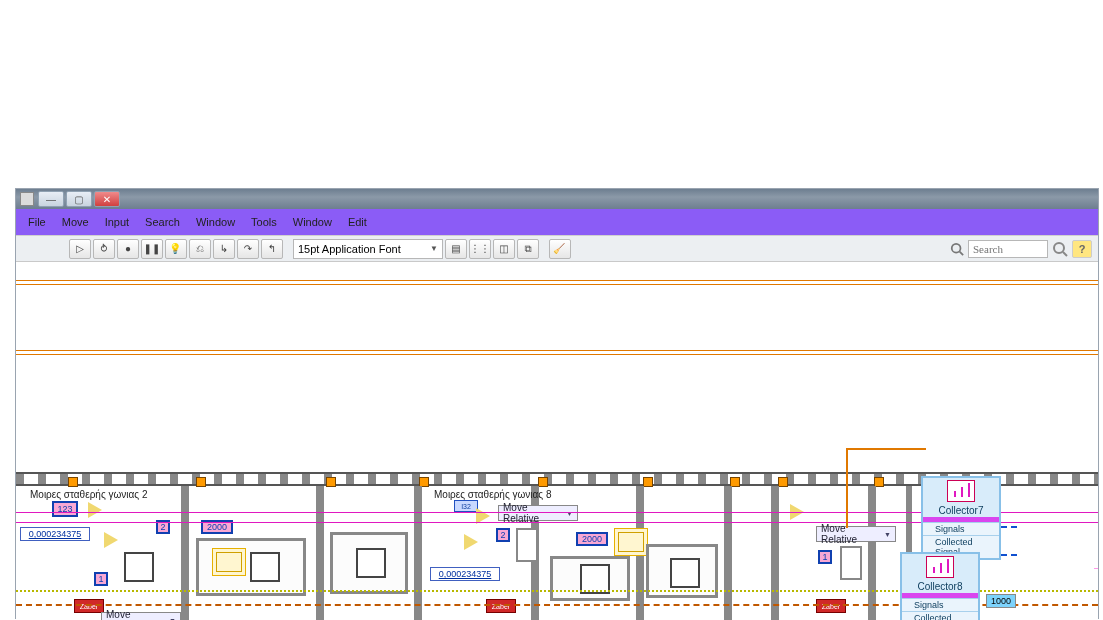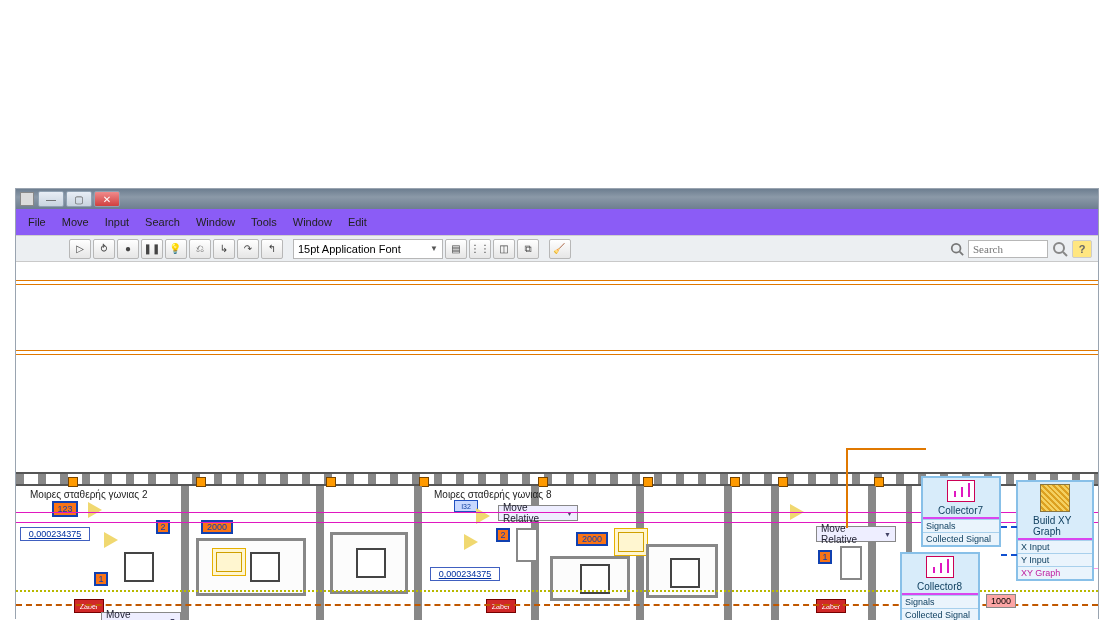--- a/index.html
+++ b/index.html
@@ -30,39 +30,39 @@
   .yell { background:#c2c200; }
   .pink { background:#ff98e8; }
   
   .flatseq { position:absolute; left:0; bottom:0; top:210px; width:100%; }
   .flatseq-top { position:absolute; top:0; left:0; right:0; height:14px;
     background: repeating-linear-gradient(90deg,#888 0,#888 8px,#fff 8px,#fff 22px);
     border-top:2px solid #555; border-bottom:2px solid #555;}
   .frame { position:absolute; top:14px; bottom:0; width:8px; background:#888;}
   .tunnel { position:absolute; width:10px; height:10px; background:#ff9a00; border:1px solid #774400; top:5px;}
   .node { position:absolute; border:1px solid #4060c0; background:#fff; font-size:9px; color:#0030a0; display:flex; align-items:center; justify-content:center; padding:0 2px;text-decoration:underline;}
-  .bluebox { position:absolute; border:2px solid #1040b0; background:#f97316; font-size:9px; color:#1040b0; display:flex; align-items:center; justify-content:center;}
+  .bluebox { position:absolute; border:2px solid #1040b0; background:#f9a8d4; font-size:9px; color:#1040b0; display:flex; align-items:center; justify-content:center;}
   .dropdown { position:absolute; height:16px; border:1px solid #888; background:#eef; font-size:10px; color:#223; display:flex; align-items:center; padding:0 4px;}
   .dropdown::after{content:"▼"; font-size:7px; margin-left:3px; color:#446;}
   .label { position:absolute; font-size:10px; color:#222; white-space:nowrap;}
   .subvi { position:absolute; width:30px; height:30px; border:2px solid #444; background:#fff; }
   .zaber { position:absolute; width:30px; height:14px; background:#d02828; border:1px solid #700; color:#fff; font-size:7px; display:flex; align-items:center; justify-content:center;}
   .expr { position:absolute; width:34px; height:28px; border:1px solid #e6b000; background:#fff6d0;}
   .expr::before{content:""; position:absolute; inset:3px; border:1px solid #d0a000;}
   .panel { position:absolute; border:2px solid #88c0e8; background:#d8ecfa; font-size:10px; color:#104060;}
-  .panel .hdr{ border-bottom:2px solid #d946ef; padding:1px 15px;}
-  .panel .row{ border-top:1px solid #a8d0ec; padding:1px 3px; font-size:9px; background:#eaf4fc;}
+  .panel .hdr{ text-align:center; border-bottom:5px solid #d946ef; padding:1px 15px;}
+  .panel .row{ border-top:1px solid #a8d0ec; padding:1px 12px; font-size:9px; background:#eaf4fc;}
   .xyicon { width:30px; height:28px; margin:2px auto; border:1px solid #874; background:
     repeating-linear-gradient(45deg,#f4d060,#f4d060 2px,#dca020 2px,#dca020 4px);}
   .collicon { width:28px; height:22px; margin:2px auto; border:1px solid #c05; background:#fff;
     background-image: linear-gradient(#e018c0,#e018c0),linear-gradient(#e018c0,#e018c0),linear-gradient(#e018c0,#e018c0);
     background-size:2px 6px,2px 10px,2px 14px; background-position:6px 10px,13px 6px,20px 2px; background-repeat:no-repeat;}
   .loop { position:absolute; border:3px solid #888; background:rgba(240,240,240,0.2);}
   .loop::before{content:""; position:absolute; inset:-6px -6px auto auto; width:0;}
-  .smallnum { position:absolute; width:30px; height:14px; border:1px solid #888; background:#fca5a5; font-size:9px; display:flex; align-items:center; justify-content:center;}
+  .smallnum { position:absolute; width:30px; height:14px; border:1px solid #888; background:#7dd3fc; font-size:9px; display:flex; align-items:center; justify-content:center;}
   .triangle { position:absolute; width:0; height:0; border-top:8px solid transparent; border-bottom:8px solid transparent; border-left:14px solid #f0d870;}
   .i32 { position:absolute; width:24px; height:12px; border:1px solid #2050c0; background:#c8d8ff; font-size:7px; color:#1040a0; display:flex; align-items:center; justify-content:center;}
 </style>
 </head>
 <body>
 
 <div class="window">
   <div class="titlebar">
     <div class="icon"></div>
     <div class="winbtns">
@@ -206,27 +206,20 @@
       <div class="row">Collected Signal</div>
     </div>
     <div class="panel" style="top:290px; left:884px; width:80px">
       <div class="collicon"></div>
       <div class="hdr">Collector8</div>
       <div class="row">Signals</div>
       <div class="row">Collected Signal</div>
     </div>
     <div class="smallnum" style="top:332px; left:970px">1000</div>
 
-    <div class="panel" style="top:218px; left:1000px; width:78px">
-      <div class="xyicon"></div>
-      <div class="hdr">Build XY Graph</div>
-      <div class="row">X Input</div>
-      <div class="row">Y Input</div>
-      <div class="row" style="color:#c020a0">XY Graph</div>
-    </div>
     <div class="hwire pink" style="top:306px; left:1078px; width:8px"></div>
 
     <div style="position:absolute; top:186px; left:830px; width:2px; height:80px; background:#e07800"></div>
     <div style="position:absolute; top:186px; left:830px; width:80px; height:2px; background:#e07800"></div>
 
     <div style="position:absolute; top:264px; left:985px; width:16px; height:0; border-top:2px dashed #1050d0"></div>
     <div style="position:absolute; top:292px; left:985px; width:16px; height:0; border-top:2px dashed #1050d0"></div>
   </div>
 </div>
 

